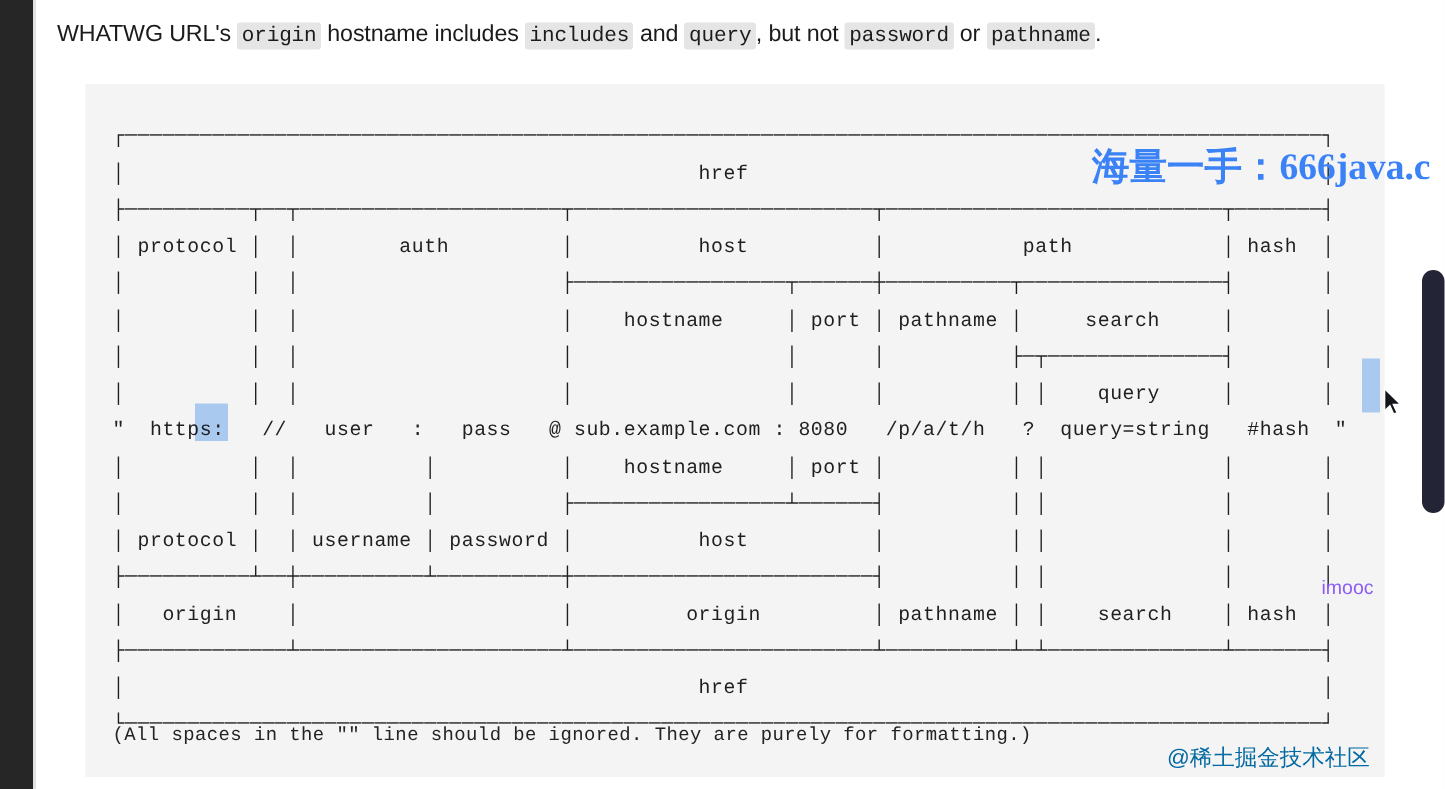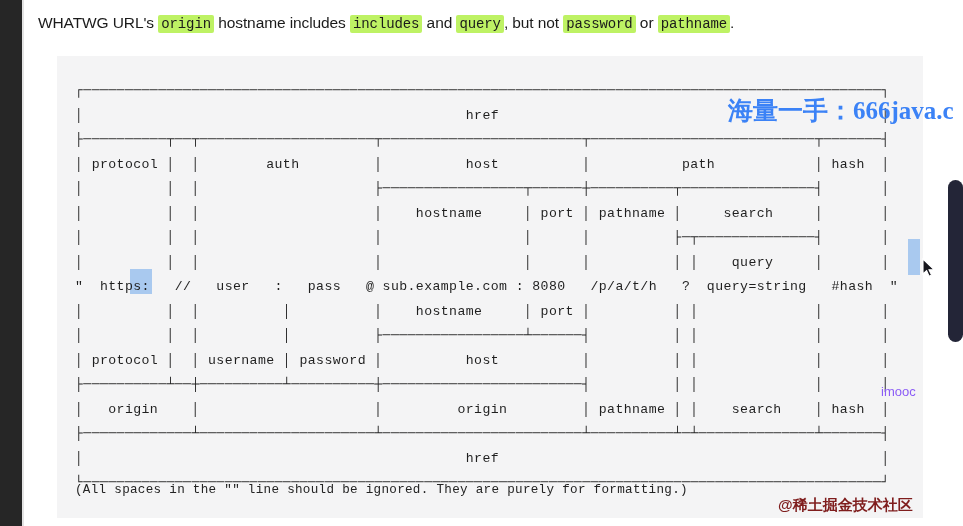--- a/index.html
+++ b/index.html
@@ -39,21 +39,21 @@
     top: 14px;
     width: 900px;
     font-size: 15.5px;
     color: #1b1b1b;
     letter-spacing: -0.1px;
     white-space: nowrap;
   }
   #header .mono {
     font-family: "Liberation Mono", "DejaVu Sans Mono", monospace;
     font-size: 14px;
-    background: #bef264;
+    background: #e5e5e5;
     padding: 1px 3px;
     border-radius: 2px;
   }
 
   
   #diagram-panel {
     position: absolute;
     left: 57px;
     top: 56px;
     width: 866px;
@@ -117,24 +117,23 @@
     font-size: 13px;
     color: #8b5cf6;
     z-index: 6;
   }
   #watermark-community {
     position: absolute;
     left: 778px;
     top: 496px;
     font-family: "Liberation Sans", sans-serif;
     font-size: 15px;
-    color: #7f1d1d;
+    color: #0369a1;
     white-space: nowrap;
     z-index: 20;
-    font-weight: bold;
   }
 
   
   #scrollbar-thumb {
     position: absolute;
     right: 0px;
     top: 180px;
     width: 15px;
     height: 162px;
     background: #232537;

